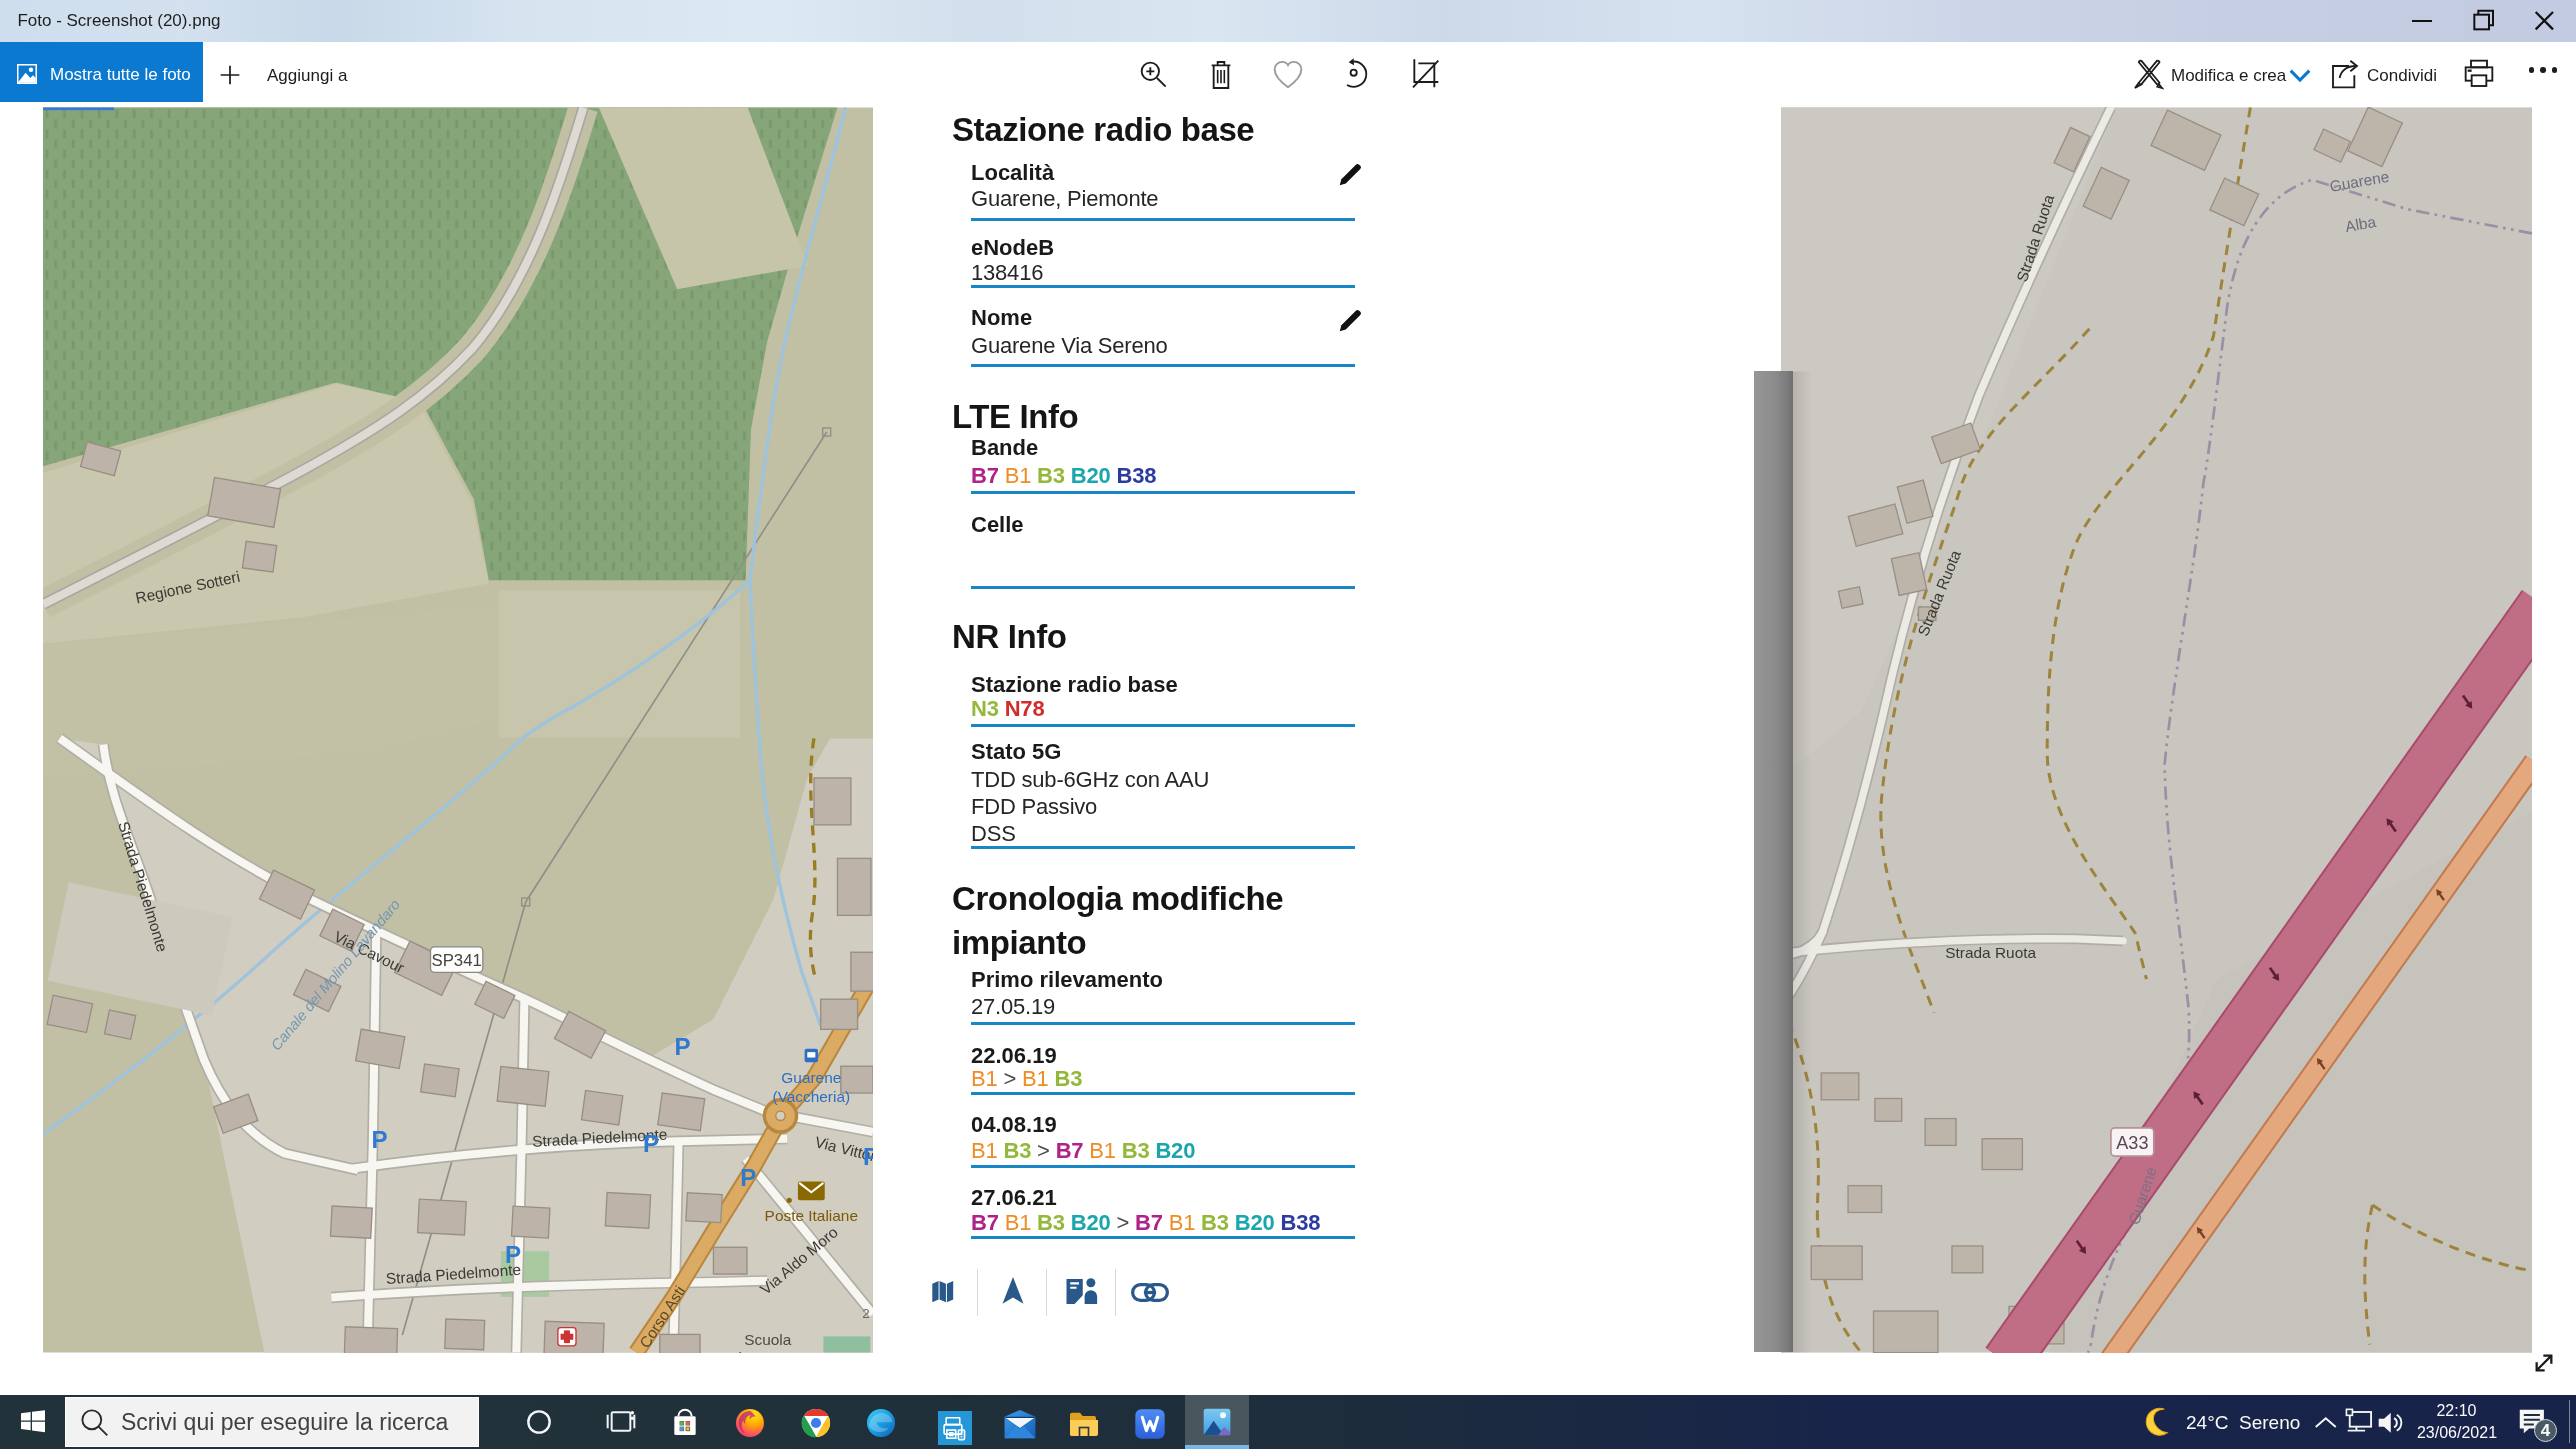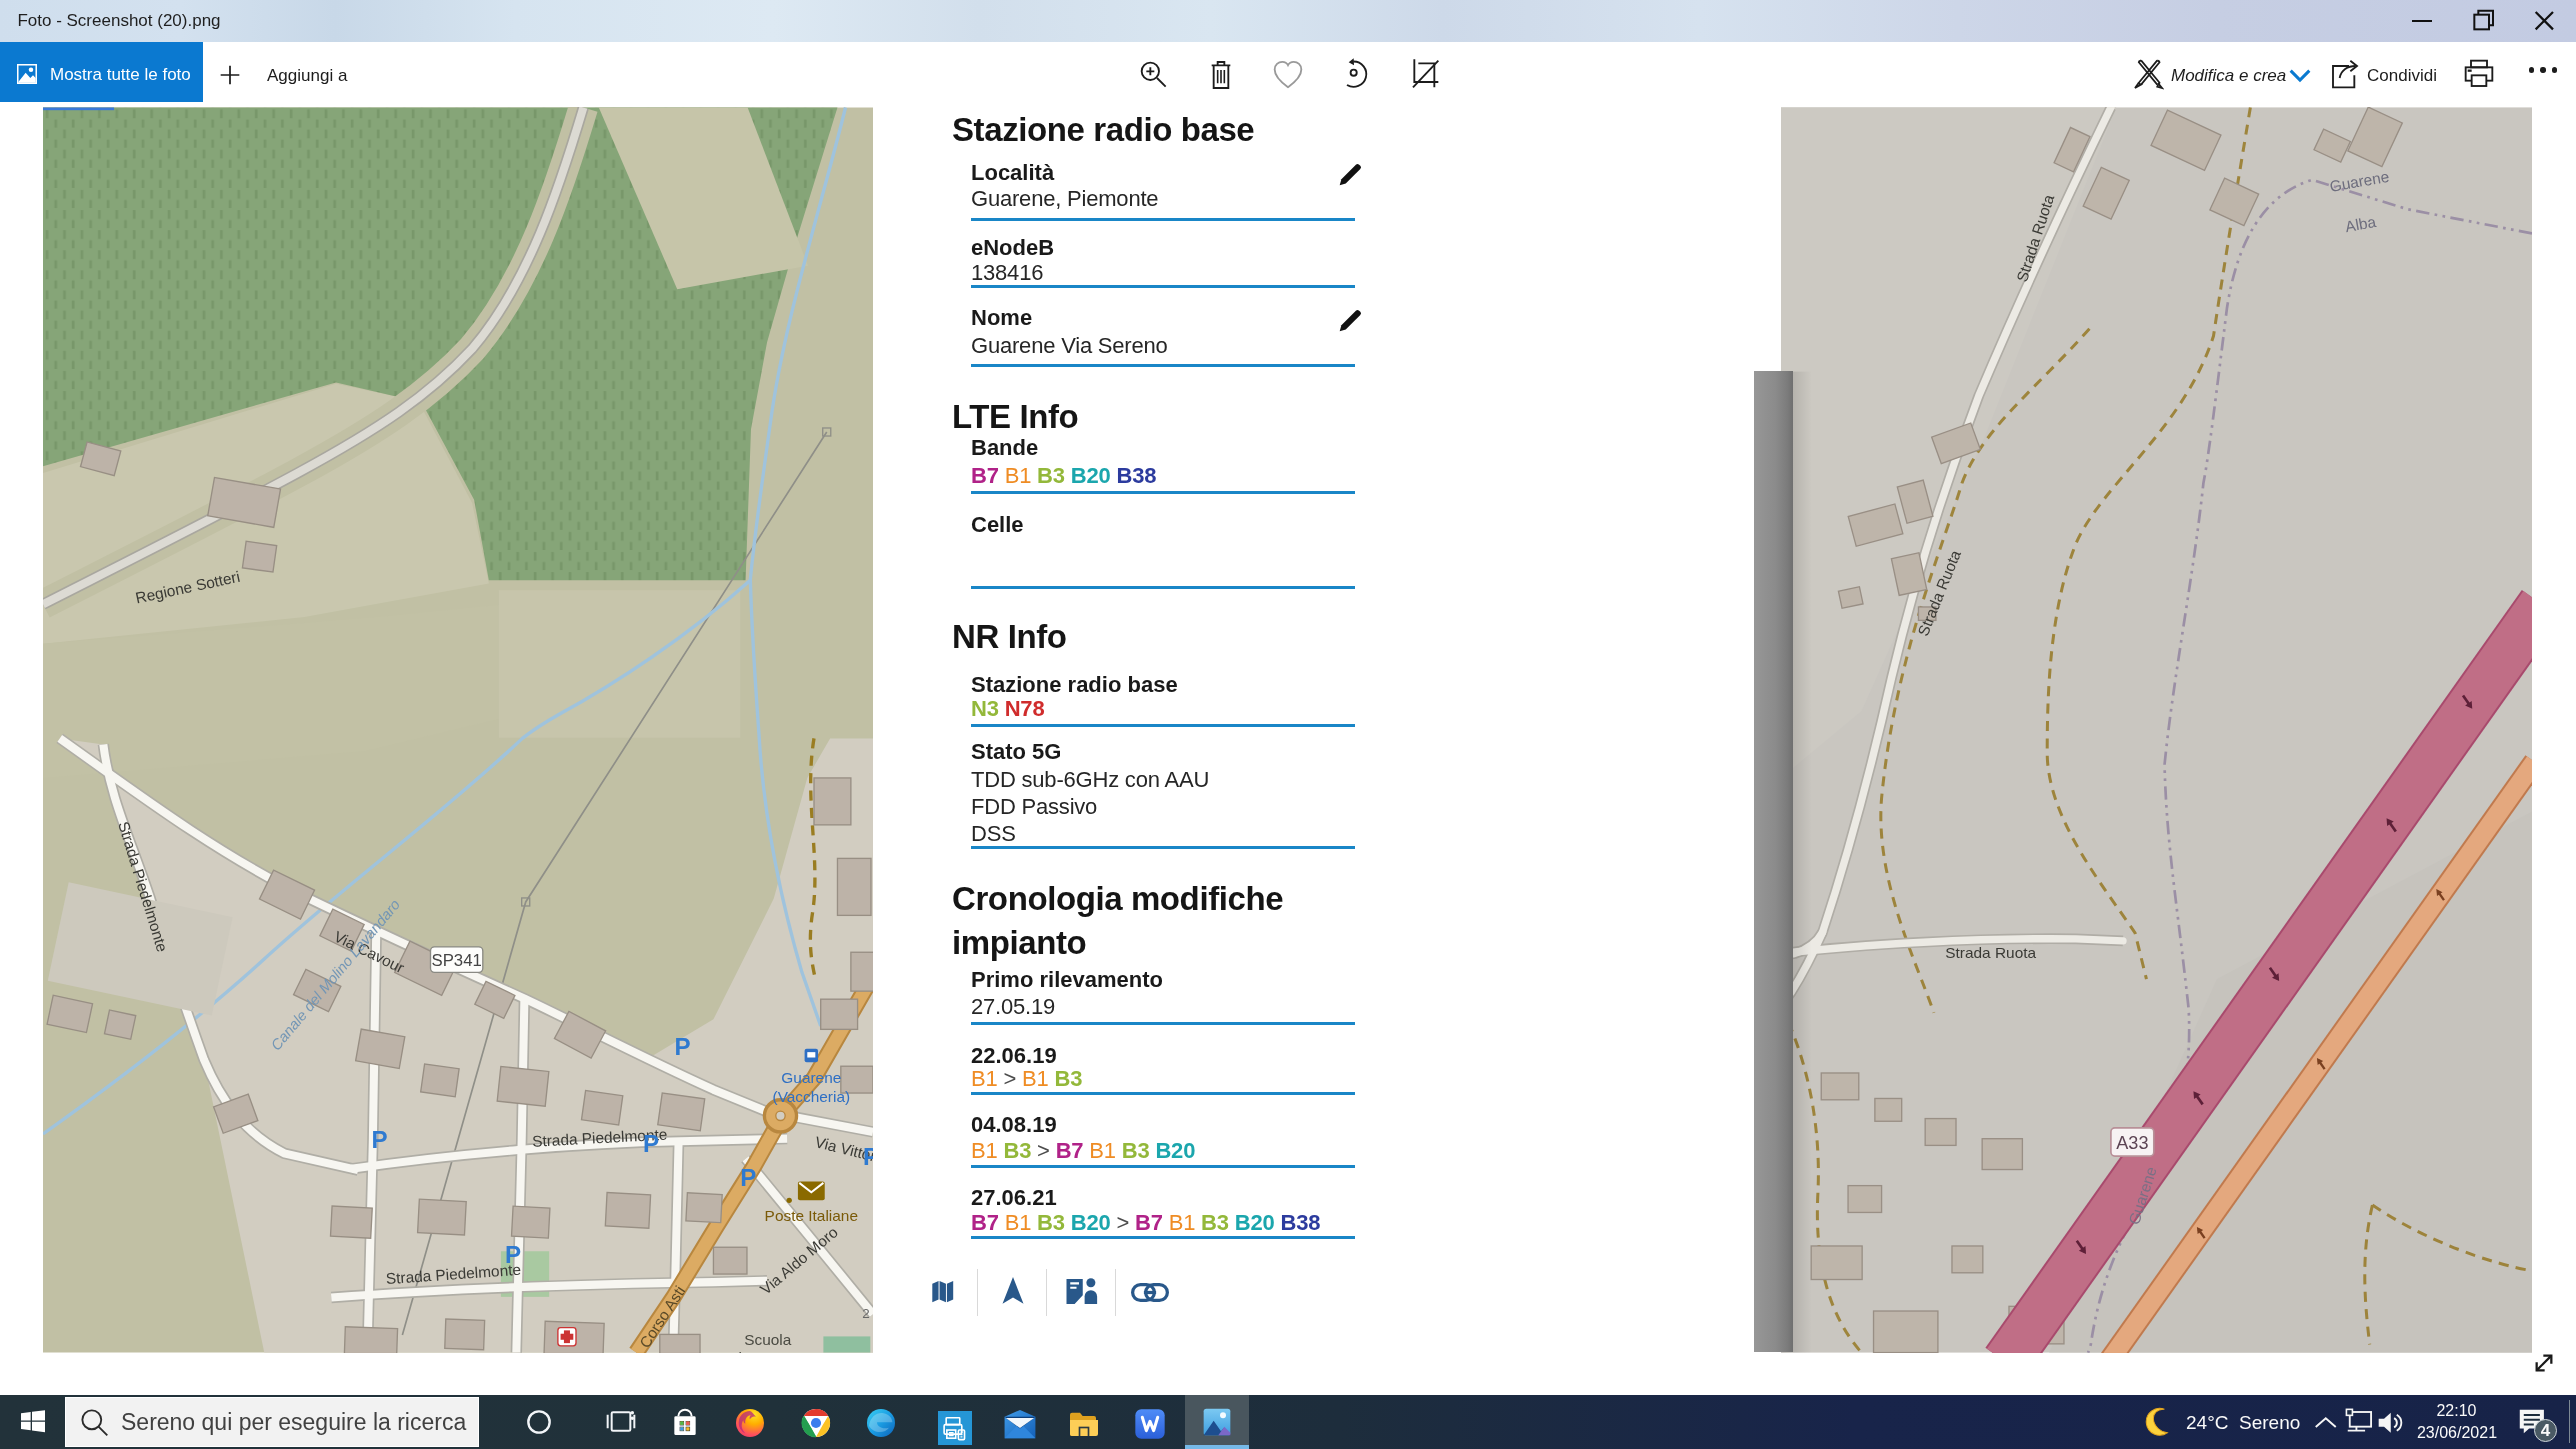--- a/index.html
+++ b/index.html
@@ -100,21 +100,21 @@
     </svg>
 
   <svg class="abs" style="left:2133px;top:17.4px" width="31" height="31" viewBox="0 0 46 46">
       <g fill="none" stroke="#1c1c1c" stroke-width="2.6">
         <path d="M8 4 L36 38 M12 2 L40 36"></path>
         <path d="M8 4 L12 2 M36 38 L40 36 M38 37 L43 43 L36 41 Z"></path>
         <path d="M40 4 L12 38 M36 2 L8 36"></path>
         <path d="M36 2 L40 4 M8 36 L3 43 L12 38 Z"></path>
       </g>
     </svg>
-  <div class="tbtext" style="left:2171px;font-style:italic;">Modifica e crea</div>
+  <div class="tbtext" style="left:2171px;">Modifica e crea</div>
   <svg class="abs" style="left:2288px;top:25.5px" width="24" height="16" viewBox="0 0 36 24">
       <path d="M4 4 L18 18 L32 4" fill="none" stroke="#0a7ad0" stroke-width="4.6"></path>
     </svg>
   <svg class="abs" style="left:2329px;top:16px" width="32" height="32" viewBox="0 0 48 48">
       <g fill="none" stroke="#1c1c1c" stroke-width="2.8">
         <path d="M30 12 H6 V44 H38 V26"></path>
         <path d="M16 30 C18 18 28 12 40 12"></path>
         <path d="M32 4 L42 12 L32 20" stroke-linejoin="miter"></path>
       </g>
     </svg>
@@ -489,21 +489,21 @@
         <path d="M16.5 17.5 H36 V33 L16.5 30.5 Z"></path>
       </g>
   </svg>
   <div id="searchbox">
     <svg class="abs" style="left:13.4px;top:9.4px" width="31" height="31" viewBox="0 0 46 46">
         <g fill="none" stroke="#2b2b2b" stroke-width="2.8">
           <circle cx="19" cy="19" r="14"></circle>
           <path d="M29 29 L42 42"></path>
         </g>
       </svg>
-    <div class="ph">Sereno qui per eseguire la ricerca</div>
+    <div class="ph">Scrivi qui per eseguire la ricerca</div>
   </div>
   <svg class="abs" style="left:525px;top:12.7px" width="28" height="28" viewBox="0 0 42 42">
       <circle cx="21" cy="21" r="16" fill="none" stroke="#f2f5f8" stroke-width="3.6"></circle>
     </svg>
   <svg class="abs" style="left:605px;top:13.4px" width="32" height="27" viewBox="0 0 48 40">
       <g fill="none" stroke="#f2f5f8" stroke-width="3">
         <rect x="10" y="6" width="28" height="28" rx="2"></rect>
         <path d="M4 10 V30 M44 10 V30"></path>
         <circle cx="41" cy="7" r="2.6" fill="#f2f5f8" stroke="none"></circle>
         <circle cx="41" cy="15" r="2.6" fill="#f2f5f8" stroke="none"></circle>

